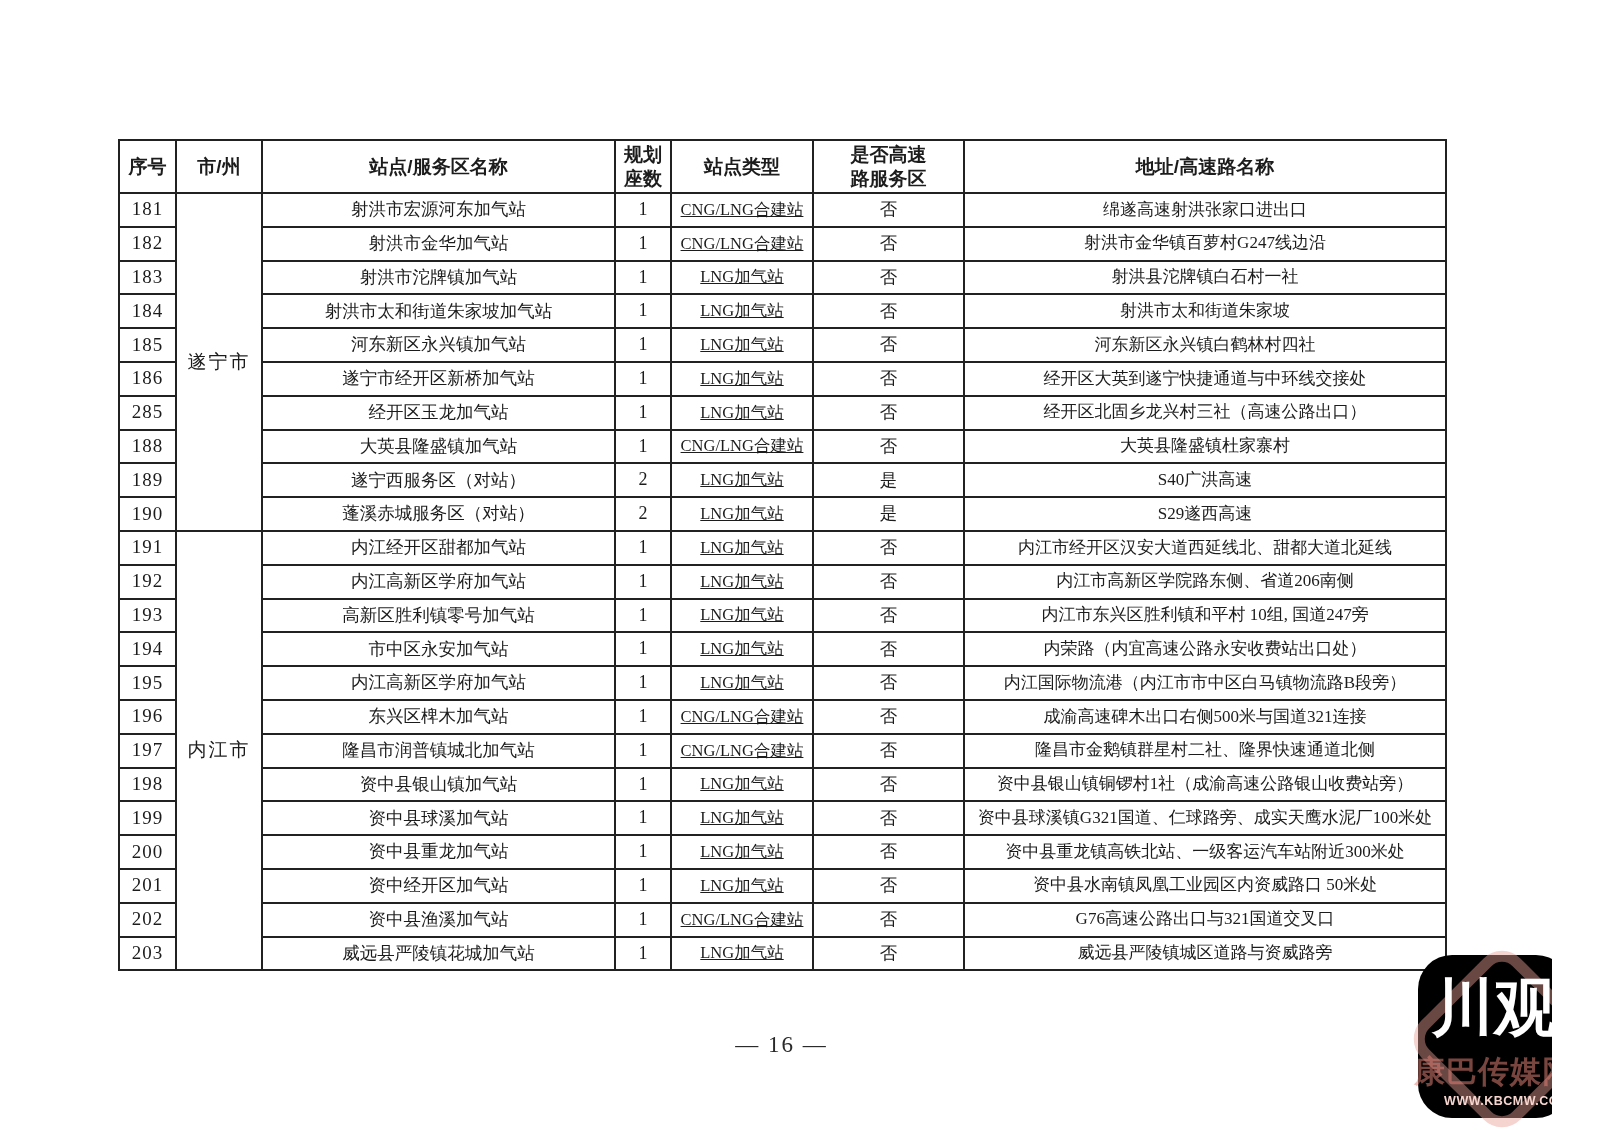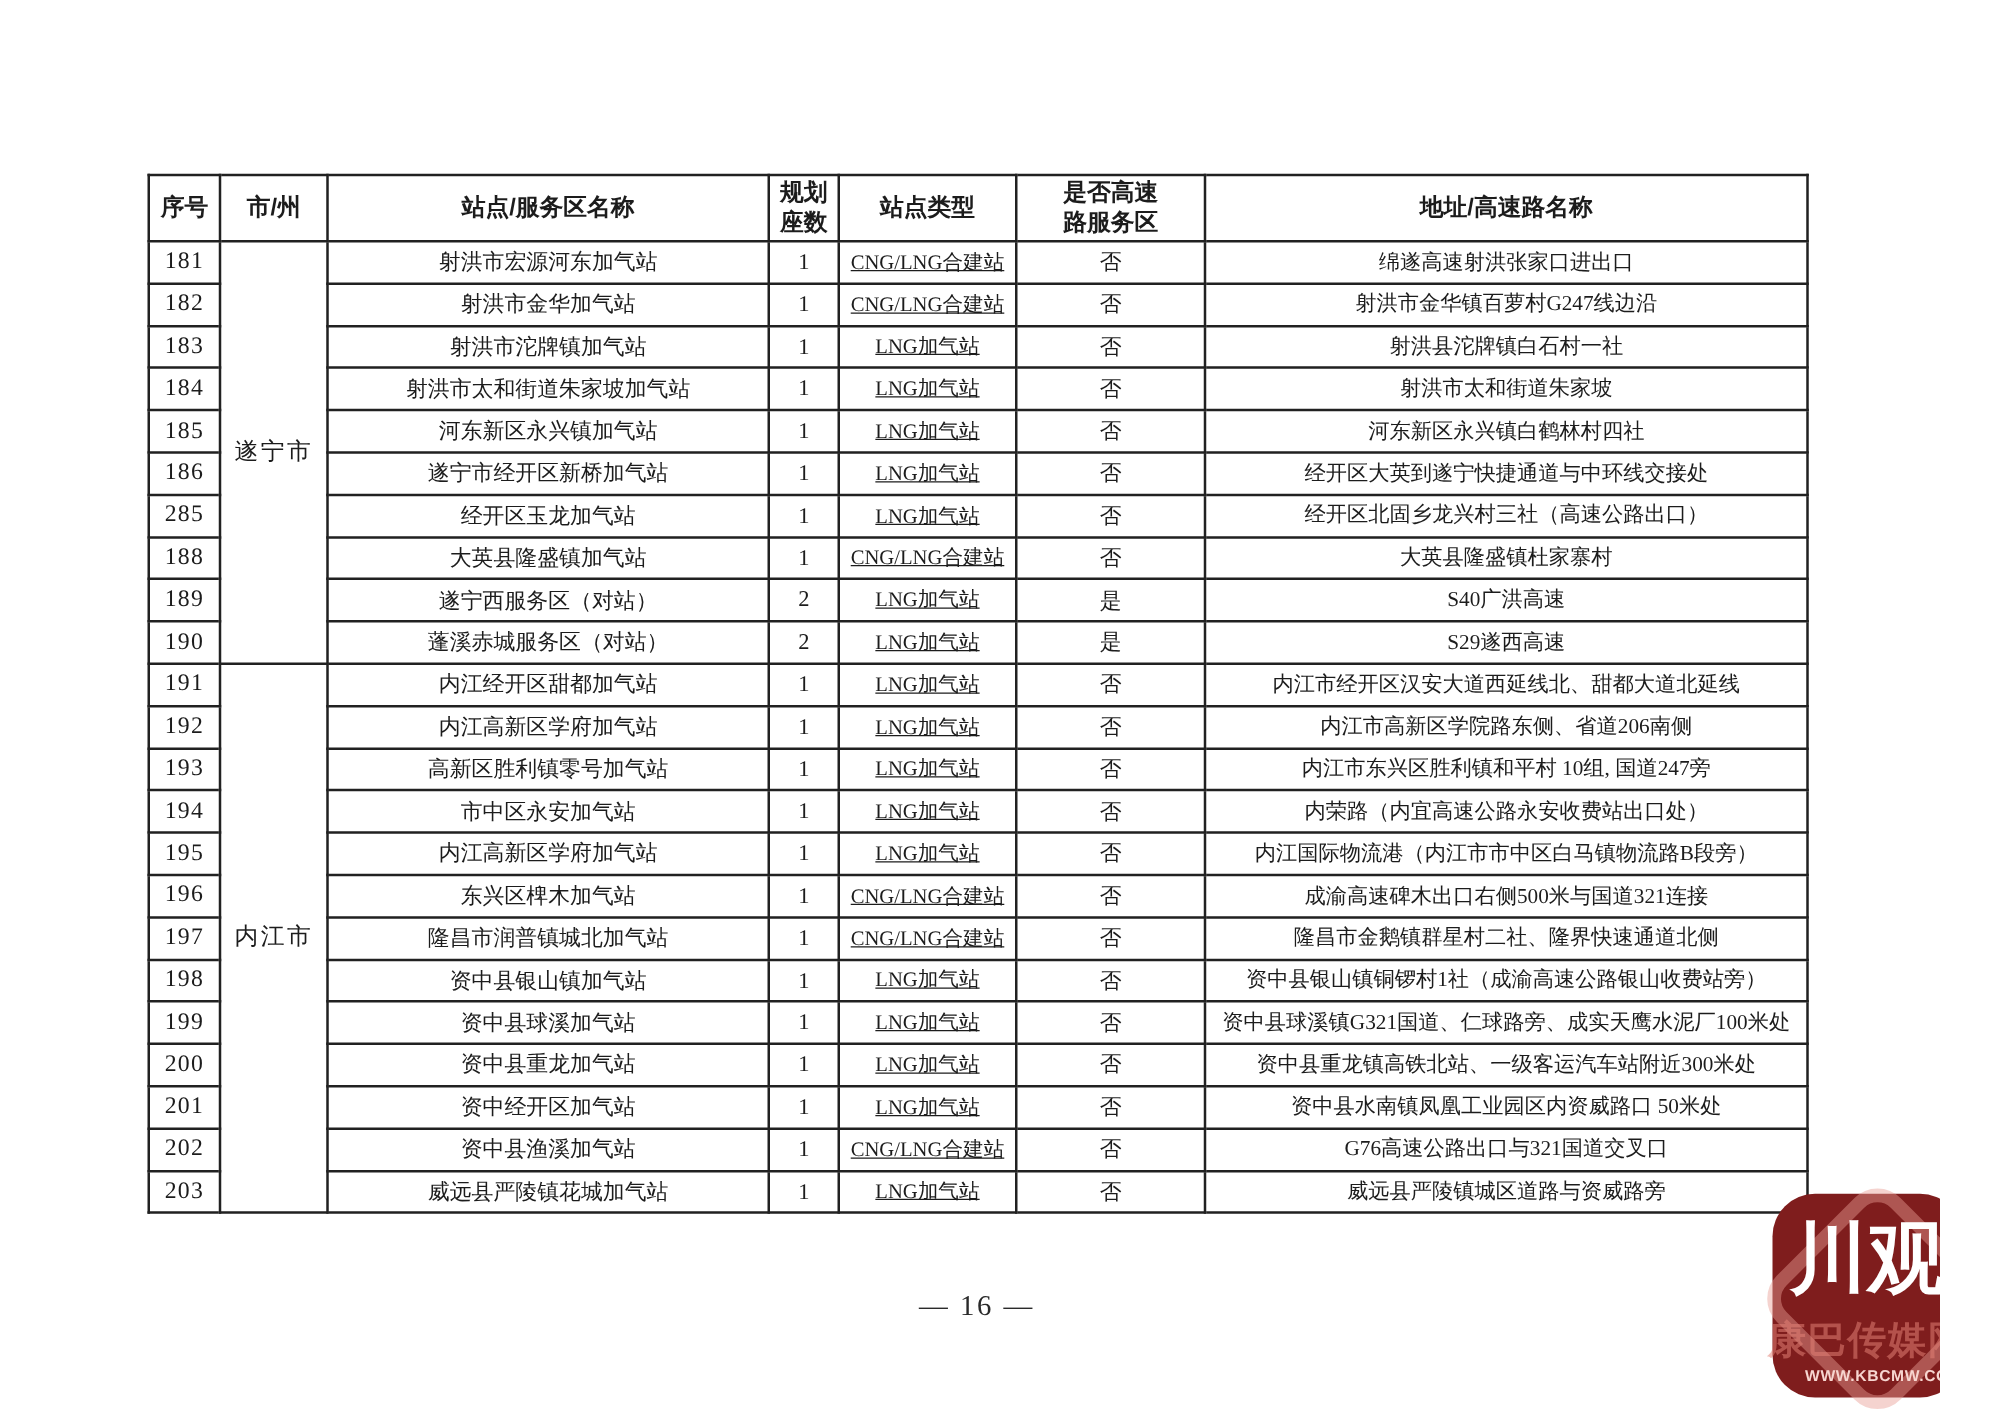--- a/index.html
+++ b/index.html
@@ -300,21 +300,21 @@
           <td class="count">1</td>
           <td class="type">LNG加气站</td>
           <td class="hwy">否</td>
           <td class="addr">威远县严陵镇城区道路与资威路旁</td>
         </tr>
       </tbody>
   </table>
 
   <div class="page-num">— 16 —</div>
 
-  <div class="wm" style="background: #7f1d1d;">
+  <div class="wm" style="background: #000000;">
     <div class="wm-pattern"></div>
     <div class="wm-title" style="color: rgb(255, 255, 255);">川观</div>
     <div class="wm-sub" style="color: rgba(226, 130, 118, 0.533);">康巴传媒网</div>
     <div class="wm-url" style="color: rgb(247, 214, 208); text-align: right;">WWW.KBCMW.COM</div>
   </div>
   <div class="wm-stripe" style="background: rgb(244, 188, 179);"></div>
 
 </div>
 
 </body></html>

